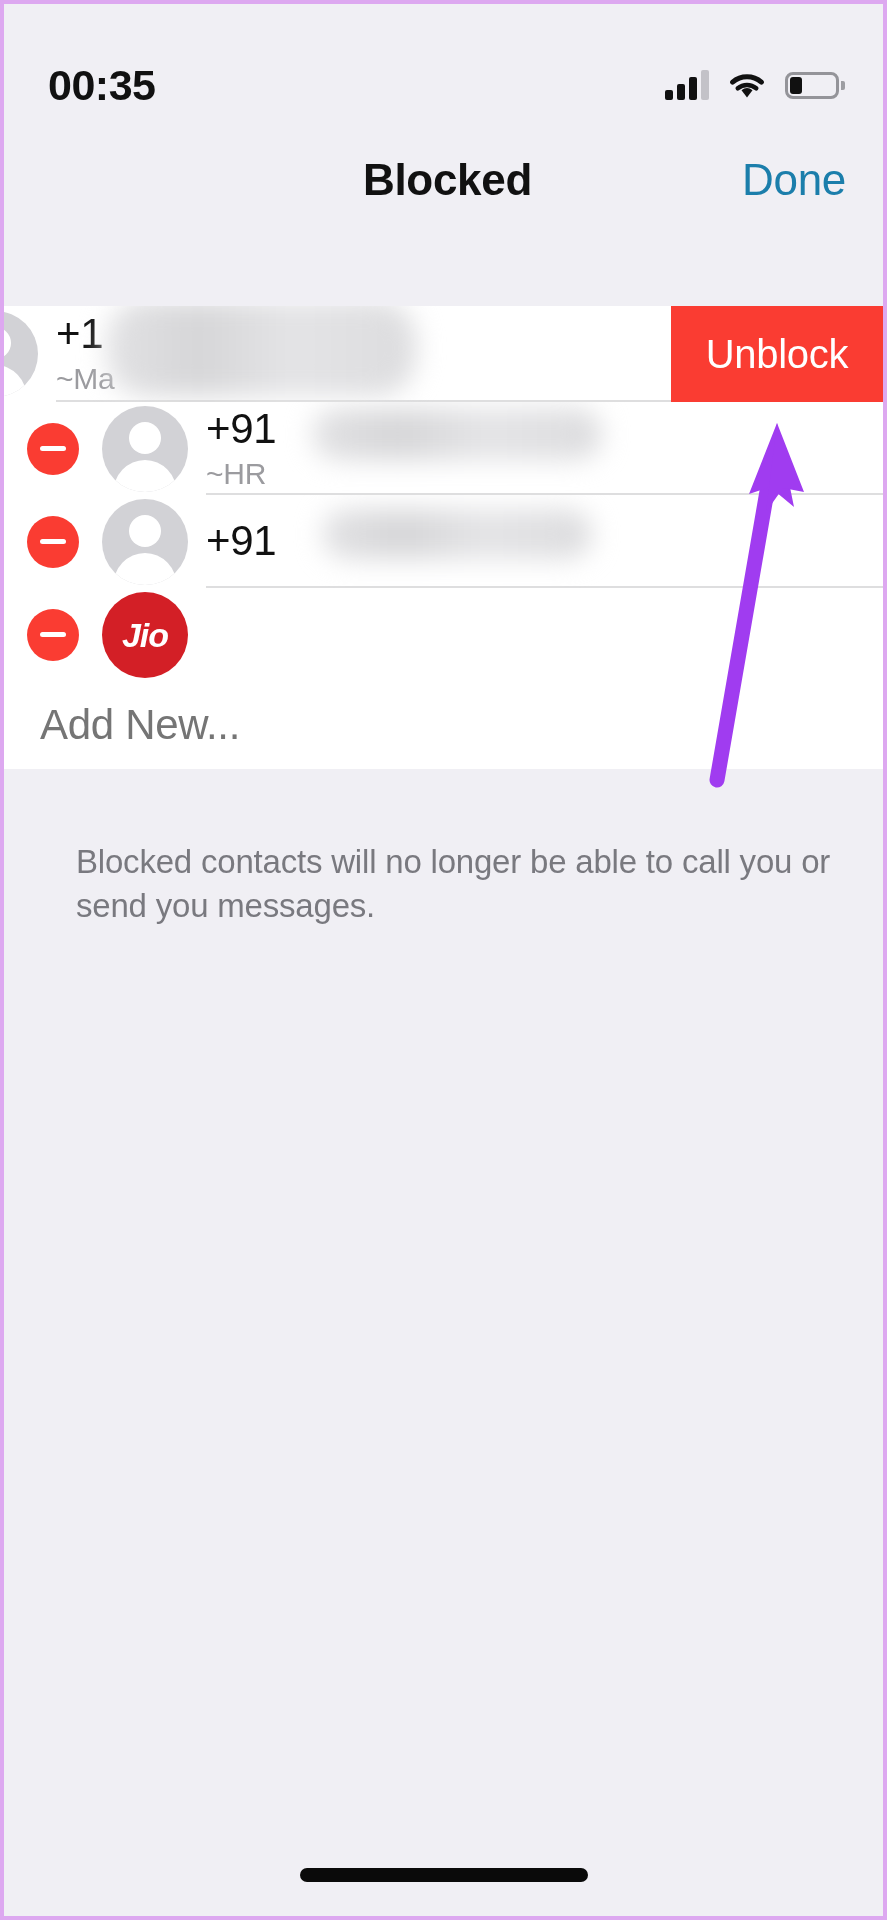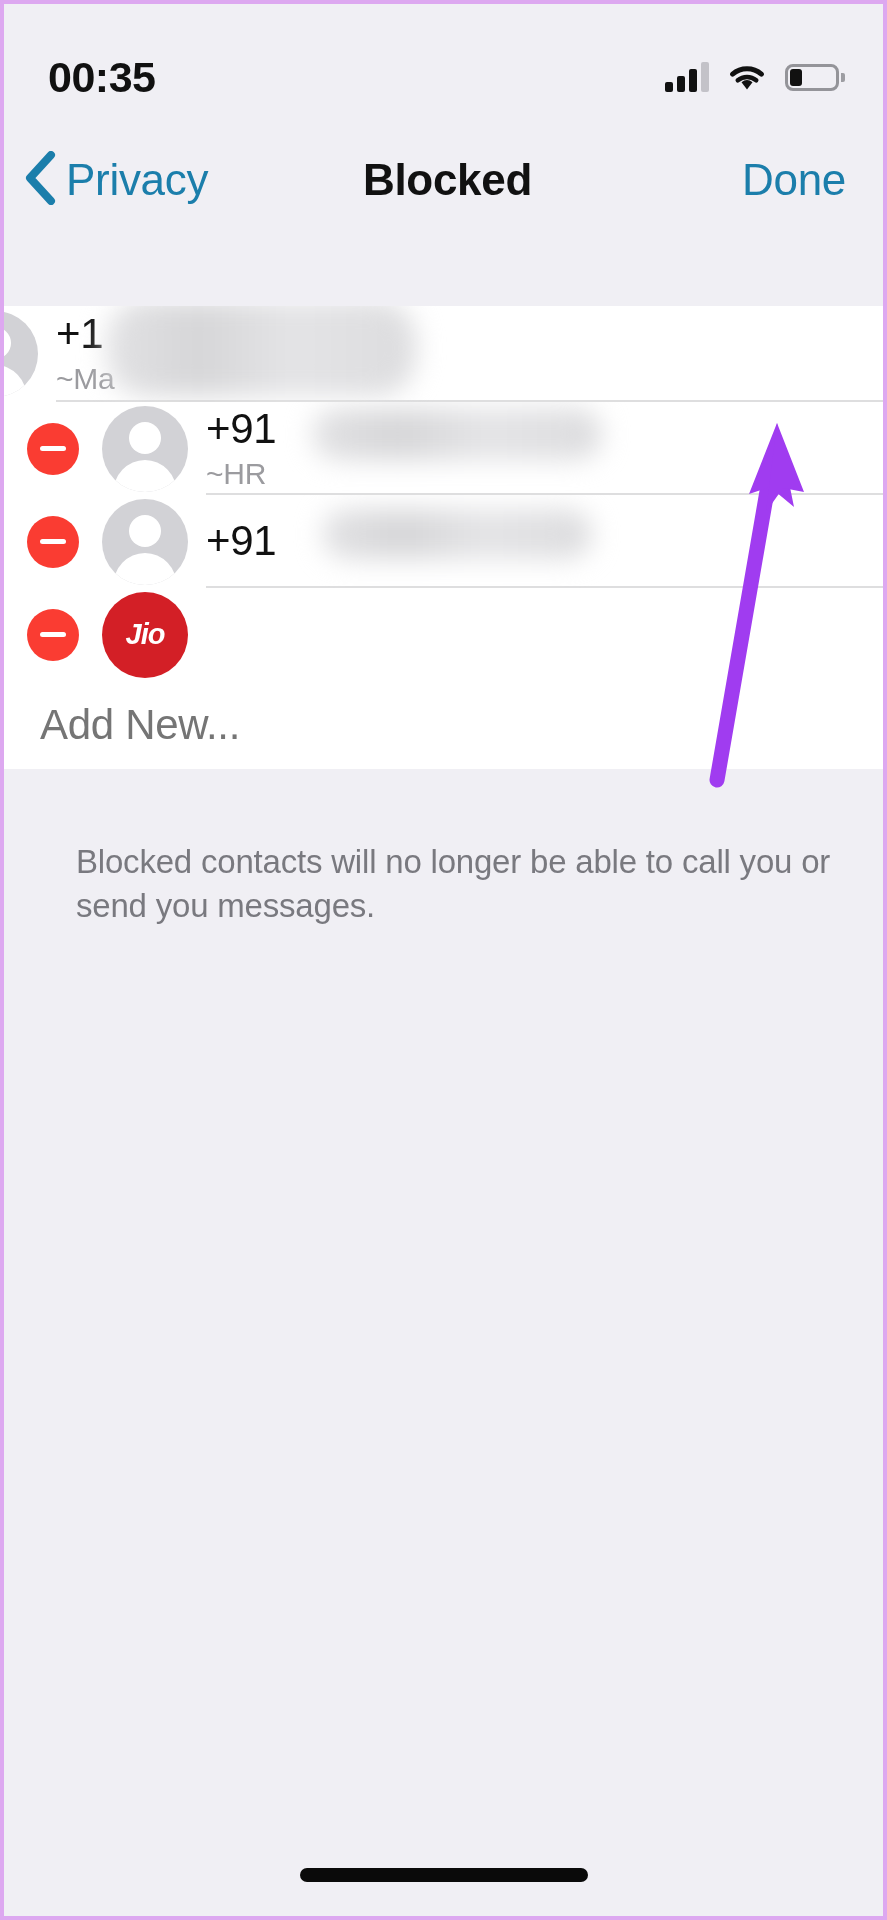--- a/index.html
+++ b/index.html
@@ -12,21 +12,21 @@
   .phone {
     position: relative;
     width: 887px; height: 1920px;
     background: #f0eff4;
     border: 4px solid #dda8f0;
     overflow: hidden;
   }
 
   
   .statusbar {
-    position: absolute; top: 0; left: 0; right: 0; height: 118px;
+    position: absolute; top: 8px; left: 0; right: 0; height: 118px;
     display: flex; align-items: center; justify-content: space-between;
     padding: 28px 44px 0 44px;
   }
   .status-time {
     font-size: 43px; font-weight: 700; color: #111; letter-spacing: -0.5px;
   }
   .status-icons { display: flex; align-items: center; gap: 18px; }
 
   .sig { display: flex; align-items: flex-end; gap: 4px; height: 30px; }
   .sig i { display:block; width: 8px; background: #111; border-radius: 2px; }
@@ -110,21 +110,21 @@
   .avatar .body {
     position: absolute; left: 50%; top: 54px; transform: translateX(-50%);
     width: 64px; height: 56px; border-radius: 50% 50% 0 0 / 60% 60% 0 0;
     background: #fff;
   }
   .avatar.jio {
     background: #d31f26;
     display: flex; align-items: center; justify-content: center;
   }
   .avatar.jio .jio-text {
-    color: #fff; font-size: 29px; font-weight: 700; font-style: italic;
+    color: #fff; font-size: 34px; font-weight: 700; font-style: italic;
     letter-spacing: -1px; line-height: 1;
   }
 
   .row-body {
     flex: 1 1 auto; position: relative; height: 100%;
     display: flex; flex-direction: column; justify-content: center;
     border-bottom: 2px solid #dededf;
     min-width: 0;
   }
   .row.last .row-body { border-bottom: 2px solid #dededf; }
@@ -207,44 +207,37 @@
       </div>
       <div class="batt">
         <div class="shell"></div>
         <div class="fill"></div>
         <div class="nub"></div>
       </div>
     </div>
   </div>
 
   <div class="navbar">
-    <div class="nav-back">
-      <span class="nav-chevron">
-        <svg width="32" height="54" viewBox="0 0 32 54">
-          <path d="M27 4 L6 27 L27 50" stroke="#1b7eab" stroke-width="8" fill="none" stroke-linecap="round" stroke-linejoin="round"></path>
-        </svg>
-      </span>
-      <span class="nav-back-label">Privacy</span>
-    </div>
     <div class="nav-title">Blocked</div>
     <div class="nav-done">Done</div>
   </div>
 
   <div class="list">
 
     <div class="row swiped">
       <div class="avatar">
         <div class="head"></div>
           <div class="body"></div>
       </div>
       <div class="row-body">
         <div class="row-title">+1</div>
         <div class="row-sub">~Ma</div>
         <div class="blur" style="left:50px; top:-6px; width:310px; height:96px;"></div>
       </div>
+      <div class="unblock-btn">Unblock</div>
     </div>
 
     <div class="row">
       <div class="row-del">
         <div class="minus">
             <span></span>
           </div>
       </div>
       <div class="avatar">
         <div class="head"></div>

